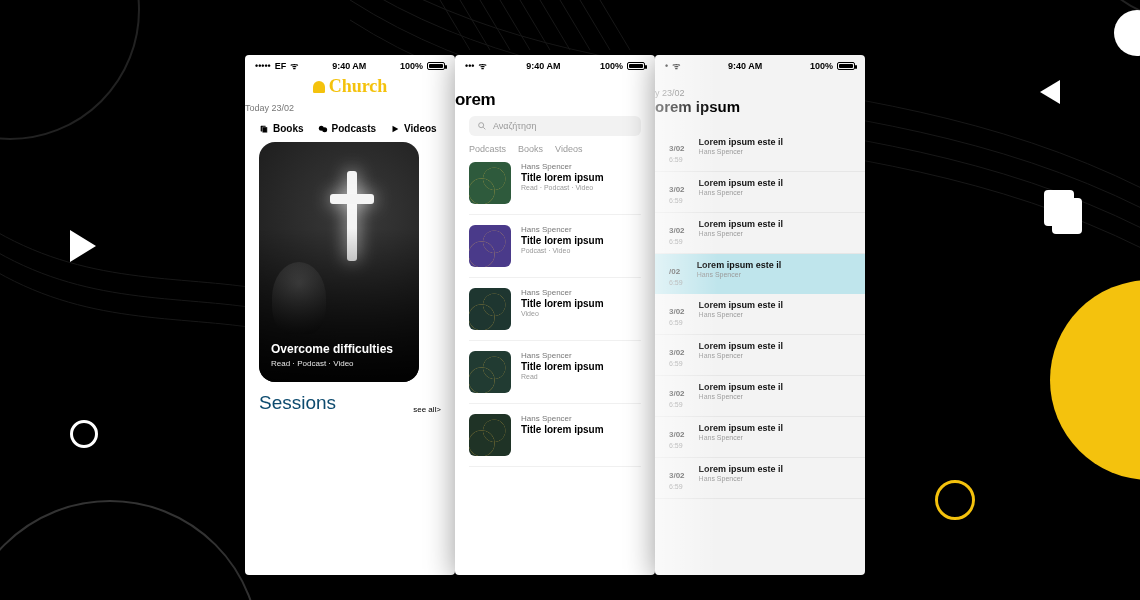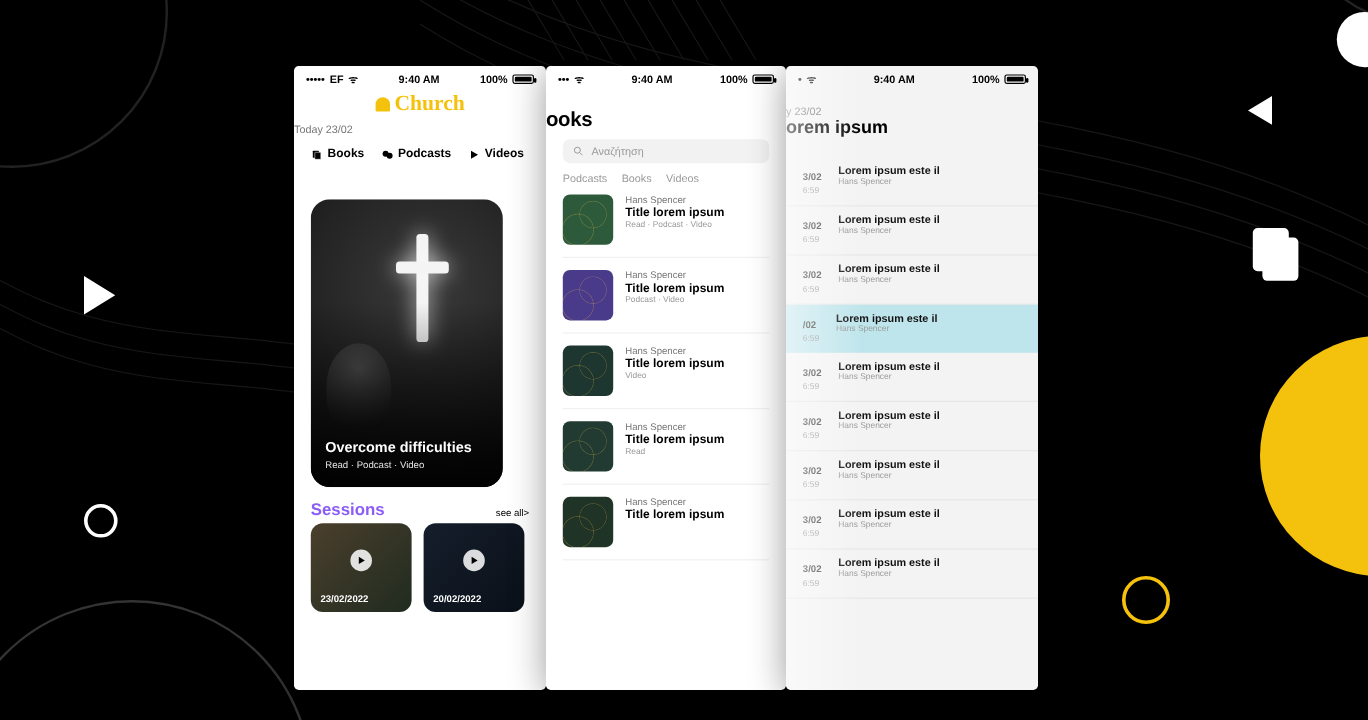--- a/index.html
+++ b/index.html
@@ -25,35 +25,35 @@
   .battery-body::after{ content:""; position:absolute; right:-3px; top:2px; width:2px; height:4px; background:#000; border-radius:1px;}
   .battery-fill{ position:absolute; left:1px; top:1px; bottom:1px; right:1px; background:#000; border-radius:1px;}
   .logo-row { text-align:center; padding:2px 0 6px; }
   .logo { font-family:"Brush Script MT",cursive; color:#f4c20d; font-size:18px; font-weight:bold; }
   .tulip { display:inline-block; width:12px; height:12px; background:#f4c20d; border-radius:50% 50% 10% 10%; margin-right:4px; position:relative; top:1px;}
   .hdr-row { padding:0 0 6px; }
   .hdr-sub { font-size:9px; color:#777; }
   .hdr-title { font-size:17px; font-weight:800; color:#000; letter-spacing:-.3px; margin-top:2px;}
   .tabs { display:flex; gap:14px; padding:4px 14px 8px; font-size:10px; align-items:center; }
   .tab { display:flex; align-items:center; gap:4px; font-weight:600; color:#000; }
-  .card-row { display:flex; gap:10px; padding:0 14px; overflow:hidden;margin-top:24px; }
+  .card-row { display:flex; gap:10px; padding:0 14px; overflow:hidden; }
   .hero-card { width:160px; height:240px; border-radius:16px; background:#222 radial-gradient(circle at 60% 30%, #3a3a3a, #0d0d0d); position:relative; overflow:hidden; }
   .cross { position:absolute; left:58%; top:12%; width:44px; height:90px; transform:translateX(-50%);}
   .cross::before,.cross::after{content:"";position:absolute;background:#f4f4f4;box-shadow:0 0 18px rgba(255,255,255,.7);}
   .cross::before{left:50%;top:0;width:10px;height:100%;transform:translateX(-50%);border-radius:3px;}
   .cross::after{top:26%;left:0;width:100%;height:10px;border-radius:3px;}
   .person{position:absolute;left:8%;bottom:20%;width:54px;height:72px;background:radial-gradient(circle at 50% 30%,#555,#111);border-radius:50% 50% 30% 30%/50% 50% 40% 40%;}
   .hero-grad{position:absolute;inset:auto 0 0 0;height:64%;background:linear-gradient(180deg,transparent,rgba(0,0,0,.92));}
   .hero-txt{position:absolute;left:12px;right:12px;bottom:14px;color:#fff;}
   .hero-txt h3{font-size:12px;font-weight:700;margin-bottom:3px;}
   .hero-txt p{font-size:8px;color:#e4e4e4;}
   .hero-card-2{width:40px;height:240px;border-radius:16px;background:#2a2320;position:relative;overflow:hidden;}
   .hero-card-2 .hero-txt{left:8px;bottom:14px;}
   .sessions-row{display:flex;justify-content:space-between;align-items:flex-end;padding:10px 14px 4px;}
-  .sessions-row h4{font-size:14px;font-weight:700;color:#8b5cf6;}
+  .sessions-row h4{font-size:19px;font-weight:400;color:#0c4a6e;}
   .sessions-row a{font-size:8px;color:#000;text-decoration:none;}
   .sess-cards{display:flex;gap:10px;padding:0 14px;}
   .sess{width:84px;height:74px;border-radius:10px;position:relative;overflow:hidden;}
   .sess-1{background:linear-gradient(135deg,#4b3f2d,#1f2b1f);}
   .sess-2{background:linear-gradient(135deg,#151e2c,#0a1018);}
   .sess .play{position:absolute;left:50%;top:42%;transform:translate(-50%,-50%);width:18px;height:18px;background:rgba(255,255,255,.85);border-radius:50%;display:flex;align-items:center;justify-content:center;}
   .sess .play span{width:0;height:0;border-left:5px solid #000;border-top:3px solid transparent;border-bottom:3px solid transparent;margin-left:1px;}
   .sess .date{position:absolute;left:8px;bottom:6px;color:#fff;font-size:8px;font-weight:700;}
   
   .search-bar{margin:0 14px 8px;background:#f2f2f2;border-radius:6px;display:flex;align-items:center;gap:6px;padding:5px 8px;font-size:9px;color:#9a9a9a;}
@@ -175,54 +175,40 @@
         <div class="hero-txt">
           <h3>Overcome difficulties</h3>
           <p>Read · Podcast · Video</p>
         </div>
       </div>
     </div>
     <div class="sessions-row">
       <h4>Sessions</h4>
       <a href="#">see all&gt;</a>
     </div>
-    <div class="sess-cards">
-      <div class="sess sess-1">
-        <div class="play">
-            <span></span>
-          </div>
-        <div class="date">23/02/2022</div>
-      </div>
-      <div class="sess sess-2">
-        <div class="play">
-            <span></span>
-          </div>
-        <div class="date">20/02/2022</div>
-      </div>
-    </div>
   </div>
 
   <div class="phone phone-2">
     <div class="status">
       <div class="left">
           <span>•••</span>
           <span>ᯤ</span>
         </div>
       <span>9:40 AM</span>
       <div class="right">
           <span>100%</span>
           <span class="battery">
             <span class="battery-body">
               <span class="battery-fill"></span>
             </span>
           </span>
         </div>
     </div>
     <div class="hdr-row" style="padding-top:14px;">
-      <div class="hdr-title">ooks</div>
+      <div class="hdr-title">orem</div>
     </div>
     <div class="search-bar">
       <svg class="icn" viewBox="0 0 24 24" fill="none" stroke="#9a9a9a" stroke-width="2">
           <circle cx="10" cy="10" r="6"></circle>
           <line x1="15" y1="15" x2="20" y2="20"></line>
         </svg>
       <span>Αναζήτηση</span>
     </div>
     <div class="subtabs">
       <span>Podcasts</span>

